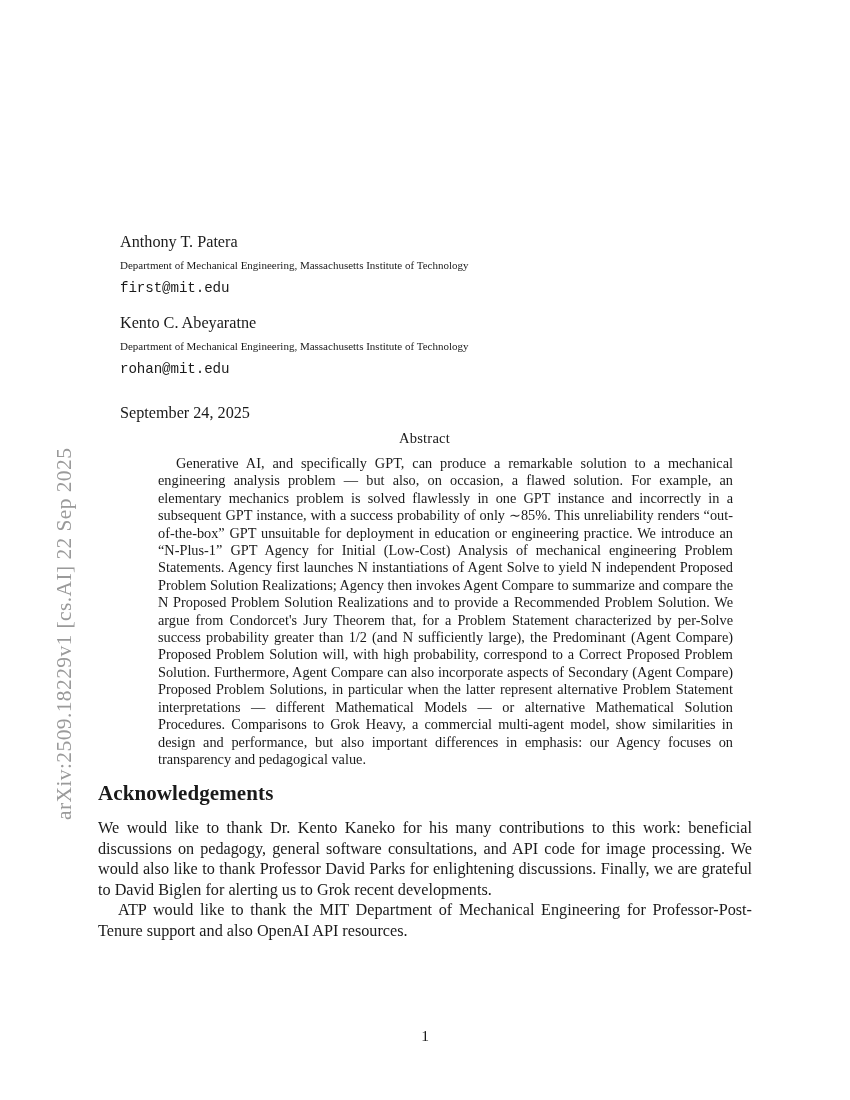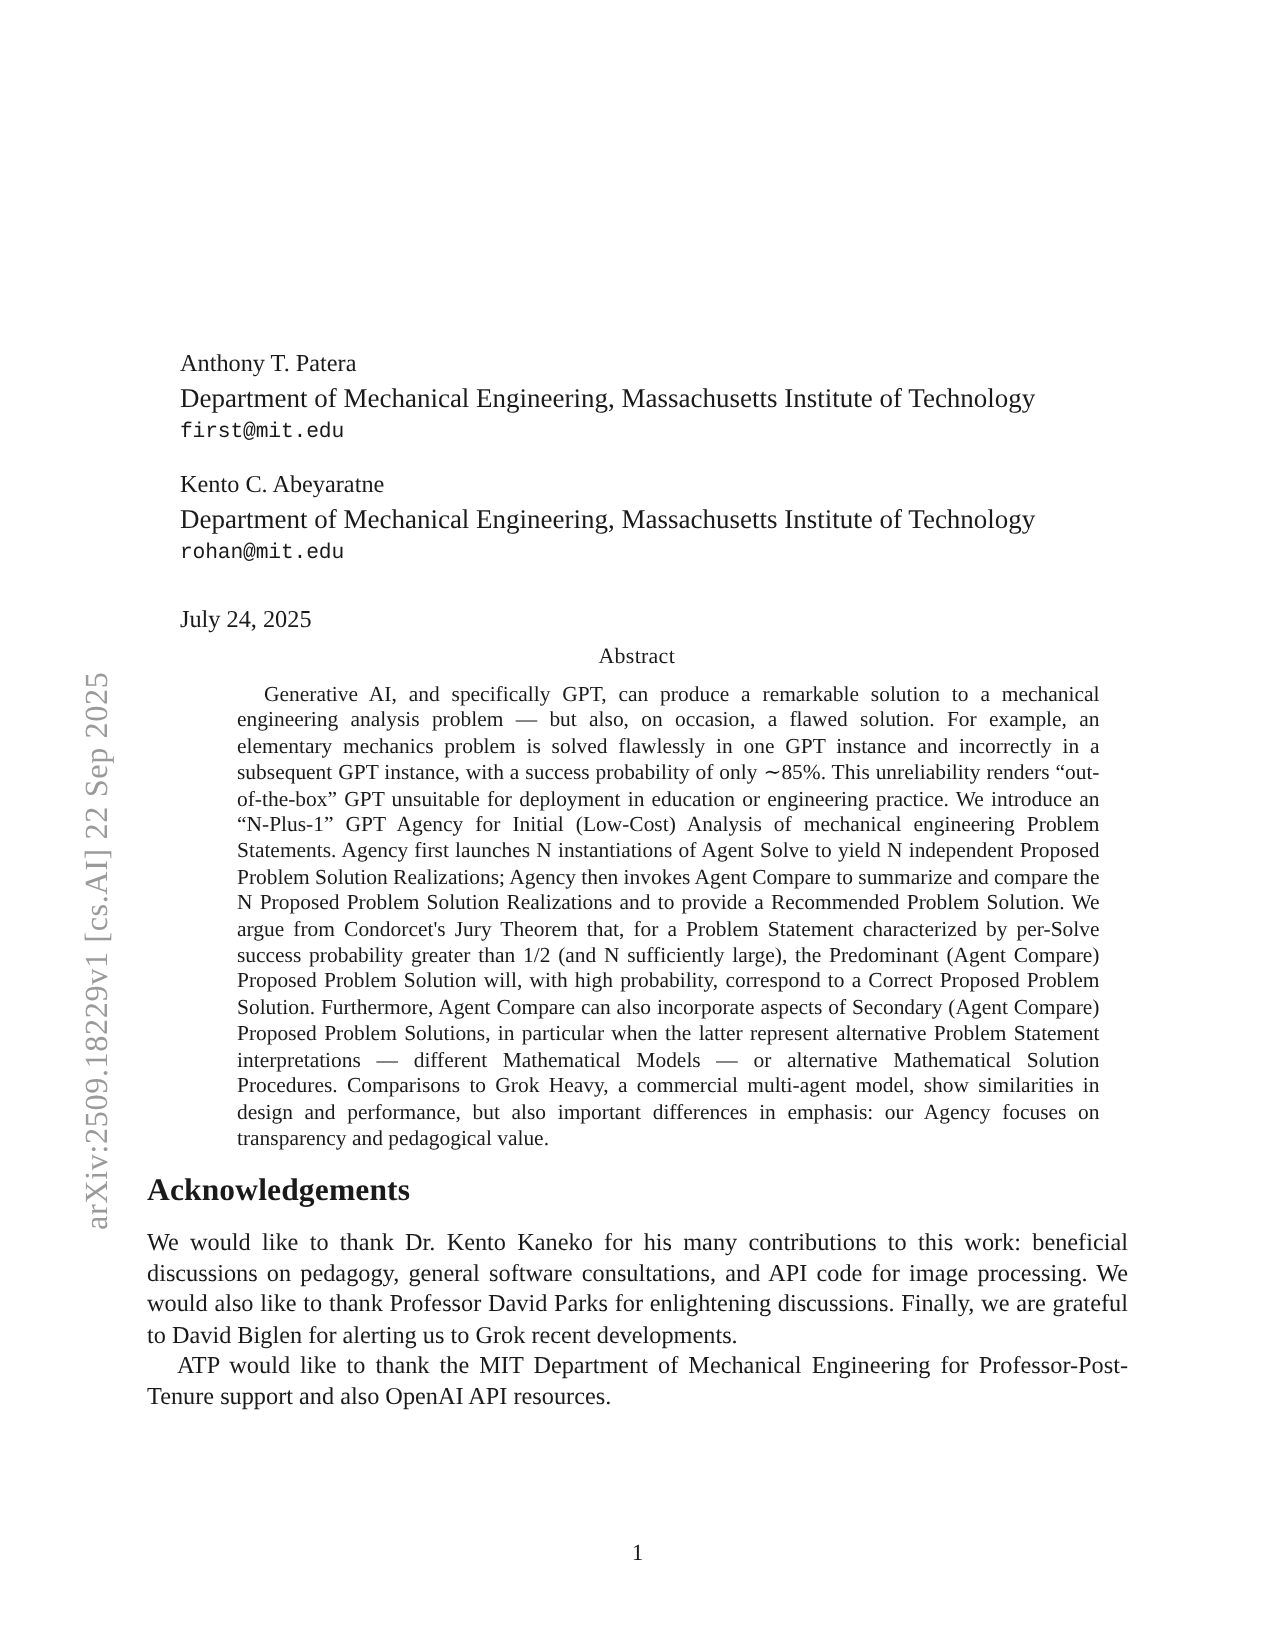--- a/index.html
+++ b/index.html
@@ -70,21 +70,21 @@
     left: 120px;
     top: 231px;
     width: 610px;
     text-align: left;
   }
   .author-name {
     font-size: 16.2px;
     line-height: 23px;
   }
   .author-affil {
-    font-size: 18px;
+    font-size: 11px;
     line-height: 23px;
   }
   .author-email {
     font-family: "Liberation Mono", "DejaVu Sans Mono", monospace;
     font-size: 14.2px;
     line-height: 23px;
     letter-spacing: -0.1px;
   }
   .author-group + .author-group {
     margin-top: 12px;
@@ -175,21 +175,21 @@
       <div class="author-affil">Department of Mechanical Engineering, Massachusetts Institute of Technology</div>
       <div class="author-email">first@mit.edu</div>
     </div>
 
     <div class="author-group">
       <div class="author-name">Kento C. Abeyaratne</div>
       <div class="author-affil">Department of Mechanical Engineering, Massachusetts Institute of Technology</div>
       <div class="author-email">rohan@mit.edu</div>
     </div>
 
-    <div id="date-line">July 24, 2025</div>
+    <div id="date-line">September 24, 2025</div>
   </div>
 
   <div id="abstract-heading">Abstract</div>
   <div id="abstract-body">Generative AI, and specifically GPT, can produce a remarkable solution to a mechanical engineering analysis problem — but also, on occasion, a flawed solution. For example, an elementary mechanics problem is solved flawlessly in one GPT instance and incorrectly in a subsequent GPT instance, with a success probability of only ∼85%. This unreliability renders “out-of-the-box” GPT unsuitable for deployment in education or engineering practice. We introduce an “N-Plus-1” GPT Agency for Initial (Low-Cost) Analysis of mechanical engineering Problem Statements. Agency first launches N instantiations of Agent Solve to yield N independent Proposed Problem Solution Realizations; Agency then invokes Agent Compare to summarize and compare the N Proposed Problem Solution Realizations and to provide a Recommended Problem Solution. We argue from Condorcet's Jury Theorem that, for a Problem Statement characterized by per-Solve success probability greater than 1/2 (and N sufficiently large), the Predominant (Agent Compare) Proposed Problem Solution will, with high probability, correspond to a Correct Proposed Problem Solution. Furthermore, Agent Compare can also incorporate aspects of Secondary (Agent Compare) Proposed Problem Solutions, in particular when the latter represent alternative Problem Statement interpretations — different Mathematical Models — or alternative Mathematical Solution Procedures. Comparisons to Grok Heavy, a commercial multi-agent model, show similarities in design and performance, but also important differences in emphasis: our Agency focuses on transparency and pedagogical value.</div>
 
   <div id="ack-heading">Acknowledgements</div>
   <div id="ack-body">
     <p class="first">We would like to thank Dr. Kento Kaneko for his many contributions to this work: beneficial discussions on pedagogy, general software consultations, and API code for image processing. We would also like to thank Professor David Parks for enlightening discussions. Finally, we are grateful to David Biglen for alerting us to Grok recent developments.</p>
     <p class="indented">ATP would like to thank the MIT Department of Mechanical Engineering for Professor-Post-Tenure support and also OpenAI API resources.</p>
   </div>

